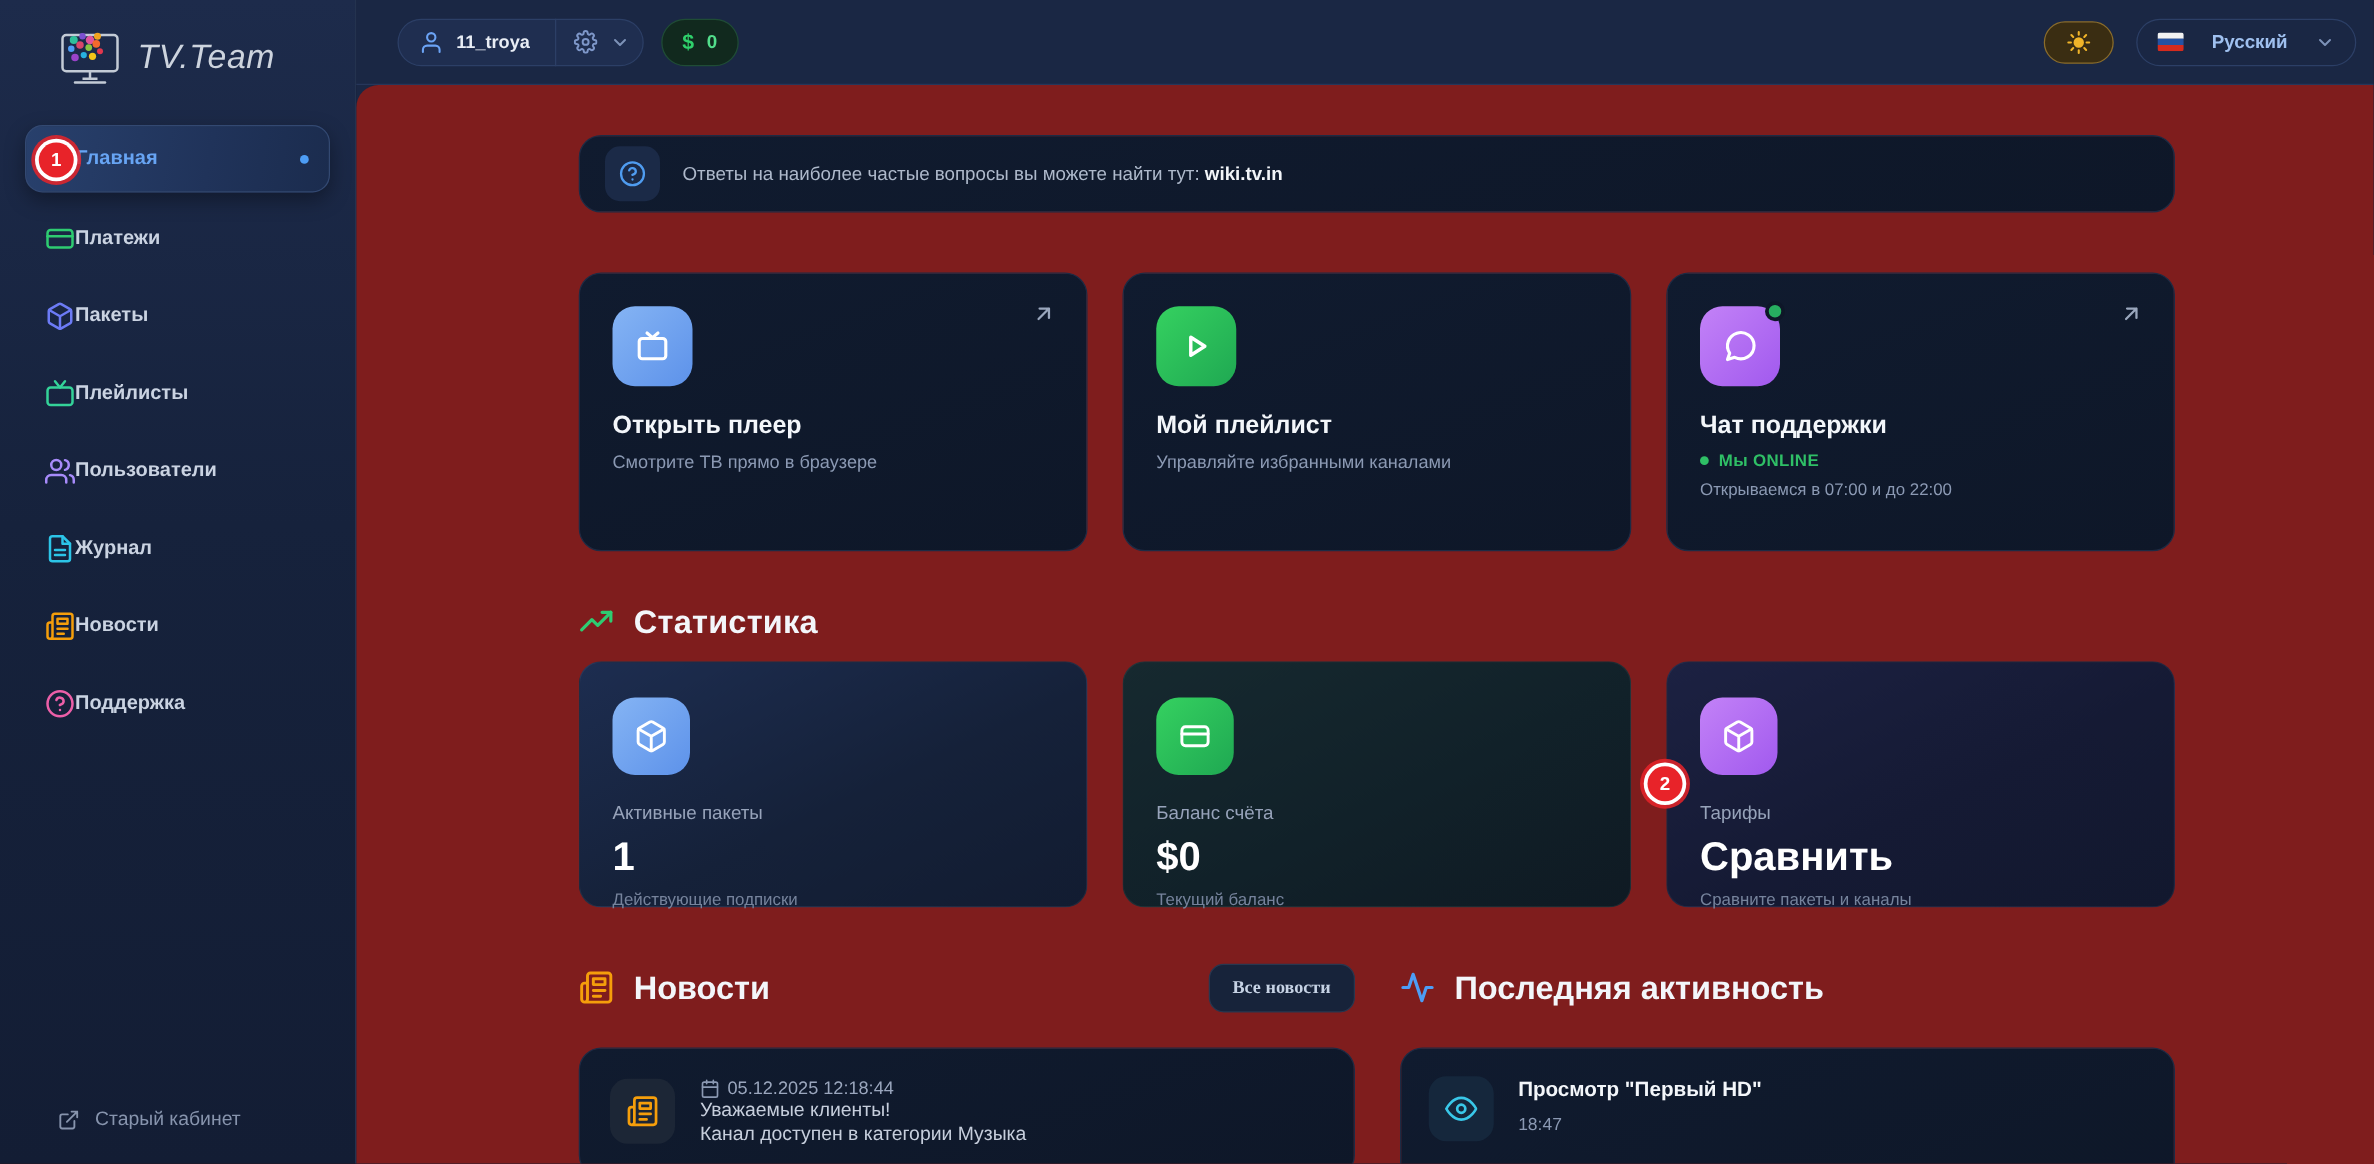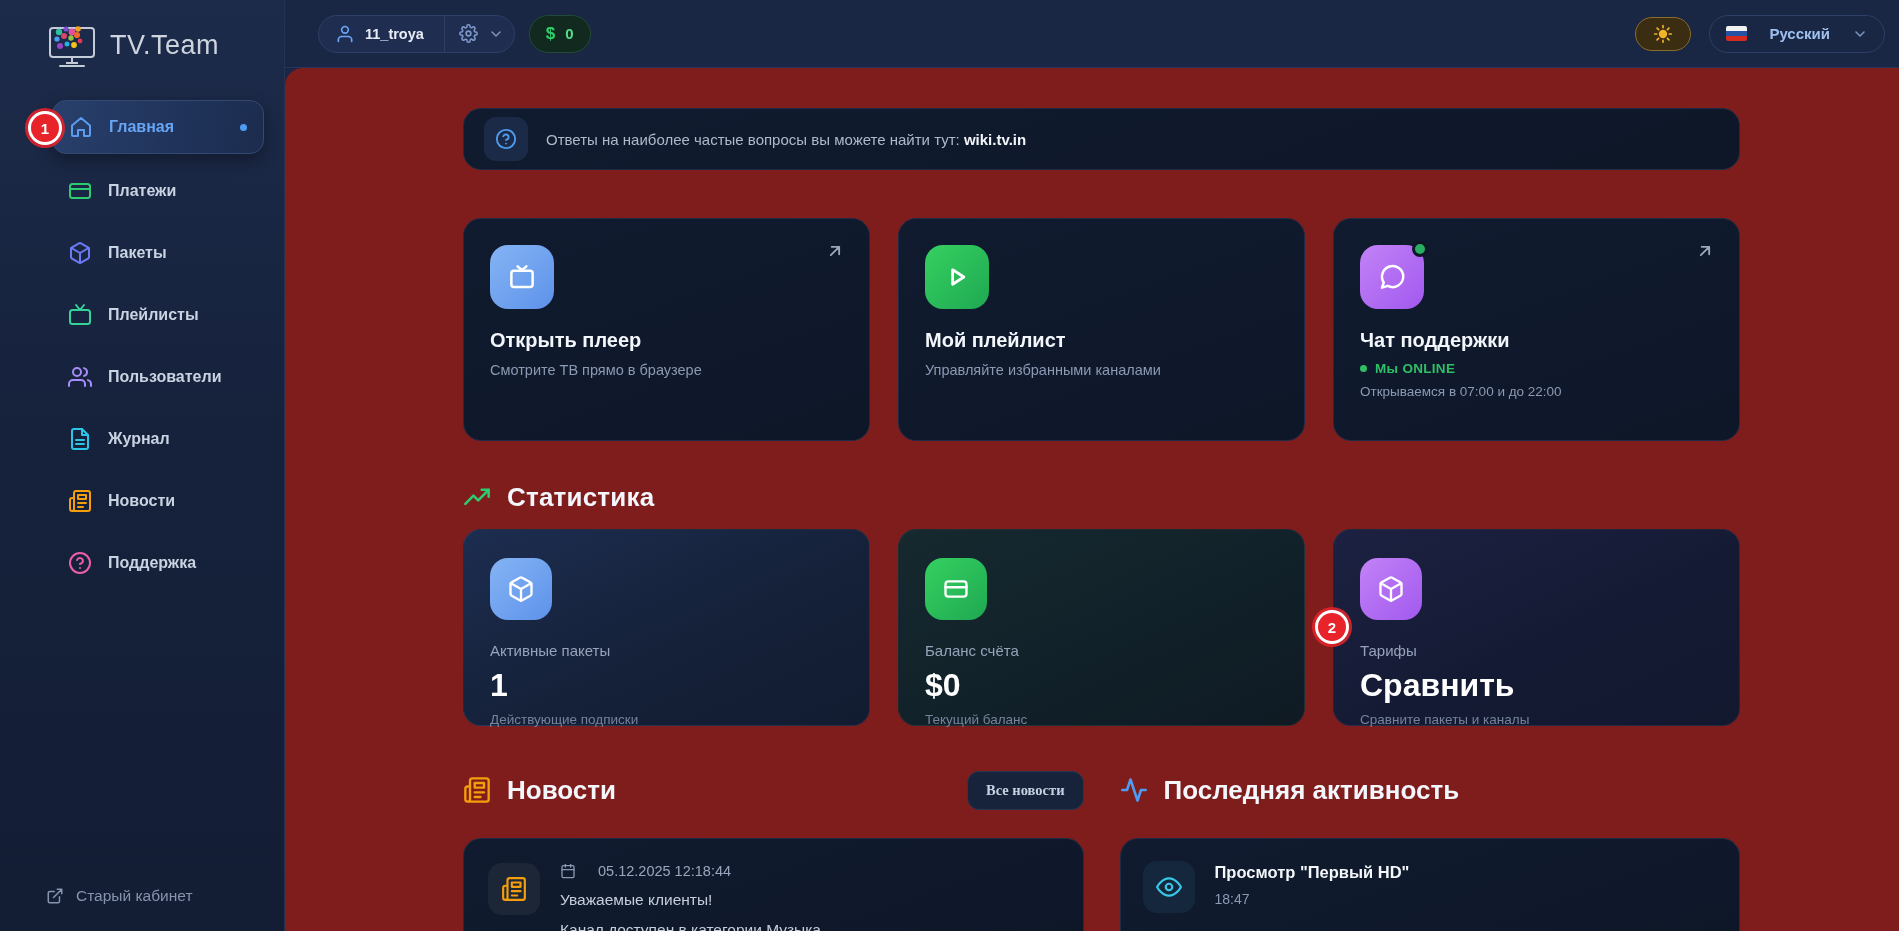--- a/index.html
+++ b/index.html
@@ -11,25 +11,25 @@
   svg { display:block; }
 
   
   .sidebar {
     width:285px; flex:0 0 285px; position:relative;
     background:linear-gradient(180deg,#1d2b4b 0%,#16223c 45%,#131d34 100%);
     border-right:1px solid #253ciar;
     border-right:1px solid #24334f;
   }
   .logo { display:flex; align-items:center; gap:10px; padding:22px 0 18px 44px; }
-  .logo-text { font-size:27px; color:#cdd4de; letter-spacing:.5px; font-weight:400; position:relative; }
+  .logo-text { font-size:27px; color:#cdd4de; letter-spacing:.5px; font-weight:400; position:relative;font-style:italic; }
   .nav { margin-top:14px; padding:0 20px; }
   .nav-item {
-    display:flex; align-items:center; gap:16px; height:50px; margin-bottom:12px;
-    padding:5px 16px; border-radius:14px; cursor:pointer; position:relative;margin-left:32px;
+    display:flex; align-items:center; height:50px; margin-bottom:12px;
+    padding:5px 16px; border-radius:14px; cursor:pointer; position:relative;
   }
   .nav-item .lbl { font-size:16px; font-weight:600; color:#cad3e2; }
   .nav-item.active {
     background:linear-gradient(100deg,#28406c 0%,#20335a 60%,#1b2c4e 100%);
     border:1px solid #334972; box-shadow:0 6px 16px rgba(0,0,0,.35);
     height:54px;
   }
   .nav-item.active .lbl { color:#67a4f3; font-weight:700; }
   .nav-dot { position:absolute; right:16px; width:7px; height:7px; border-radius:50%; background:#4d9df5; }
   .nav-ic { width:24px; height:24px; flex:0 0 24px; }
@@ -121,22 +121,22 @@
   .col-head { display:flex; align-items:center; gap:16px; margin-bottom:28px; height:40px; }
   .col-head h2 { font-size:26px; font-weight:800; color:#f3f6fa; }
   .all-news-btn {
     margin-left:auto; background:#17233a; border:1px solid #28374f; border-radius:12px;
     padding:10px 18px; font-size:14.5px; font-weight:600; color:#c6d2e4; cursor:pointer;
     font-family:Liberation Serif, serif;
   }
   .news-card { padding:24px; display:flex; gap:20px; }
   .news-tile { width:52px; height:52px; flex:0 0 52px; border-radius:14px; background:#1c2636; display:flex; align-items:center; justify-content:center; }
   .news-body { min-width:0; }
-  .news-date { display:flex; align-items:center; gap:22px; color:#9aa6bd; font-size:14.5px; }
-  .news-line { margin-top:11px; font-size:15.5px; line-height:19px; color:#c6cedc; }
+  .news-date { display:flex; align-items:center; gap:6px; color:#9aa6bd; font-size:14.5px; }
+  .news-line { font-size:15.5px; line-height:19px; color:#c6cedc; }
   .news-line a { color:#eef2f8; font-weight:800; text-decoration:underline; }
   .act-card { padding:22px; display:flex; gap:20px; align-items:flex-start; height:121px; }
   .act-tile { width:52px; height:52px; flex:0 0 52px; border-radius:14px; background:#15273c; display:flex; align-items:center; justify-content:center; }
   .act-title { font-size:16.5px; font-weight:800; color:#f3f6fa; margin-top:2px; }
   .act-time { margin-top:9px; font-size:14px; color:#8b99b3; }
 
   
   .annot {
     position:absolute; width:28px; height:28px; border-radius:50%; z-index:50;
     background:#e82329; color:#fff; font-weight:800; font-size:15px;

